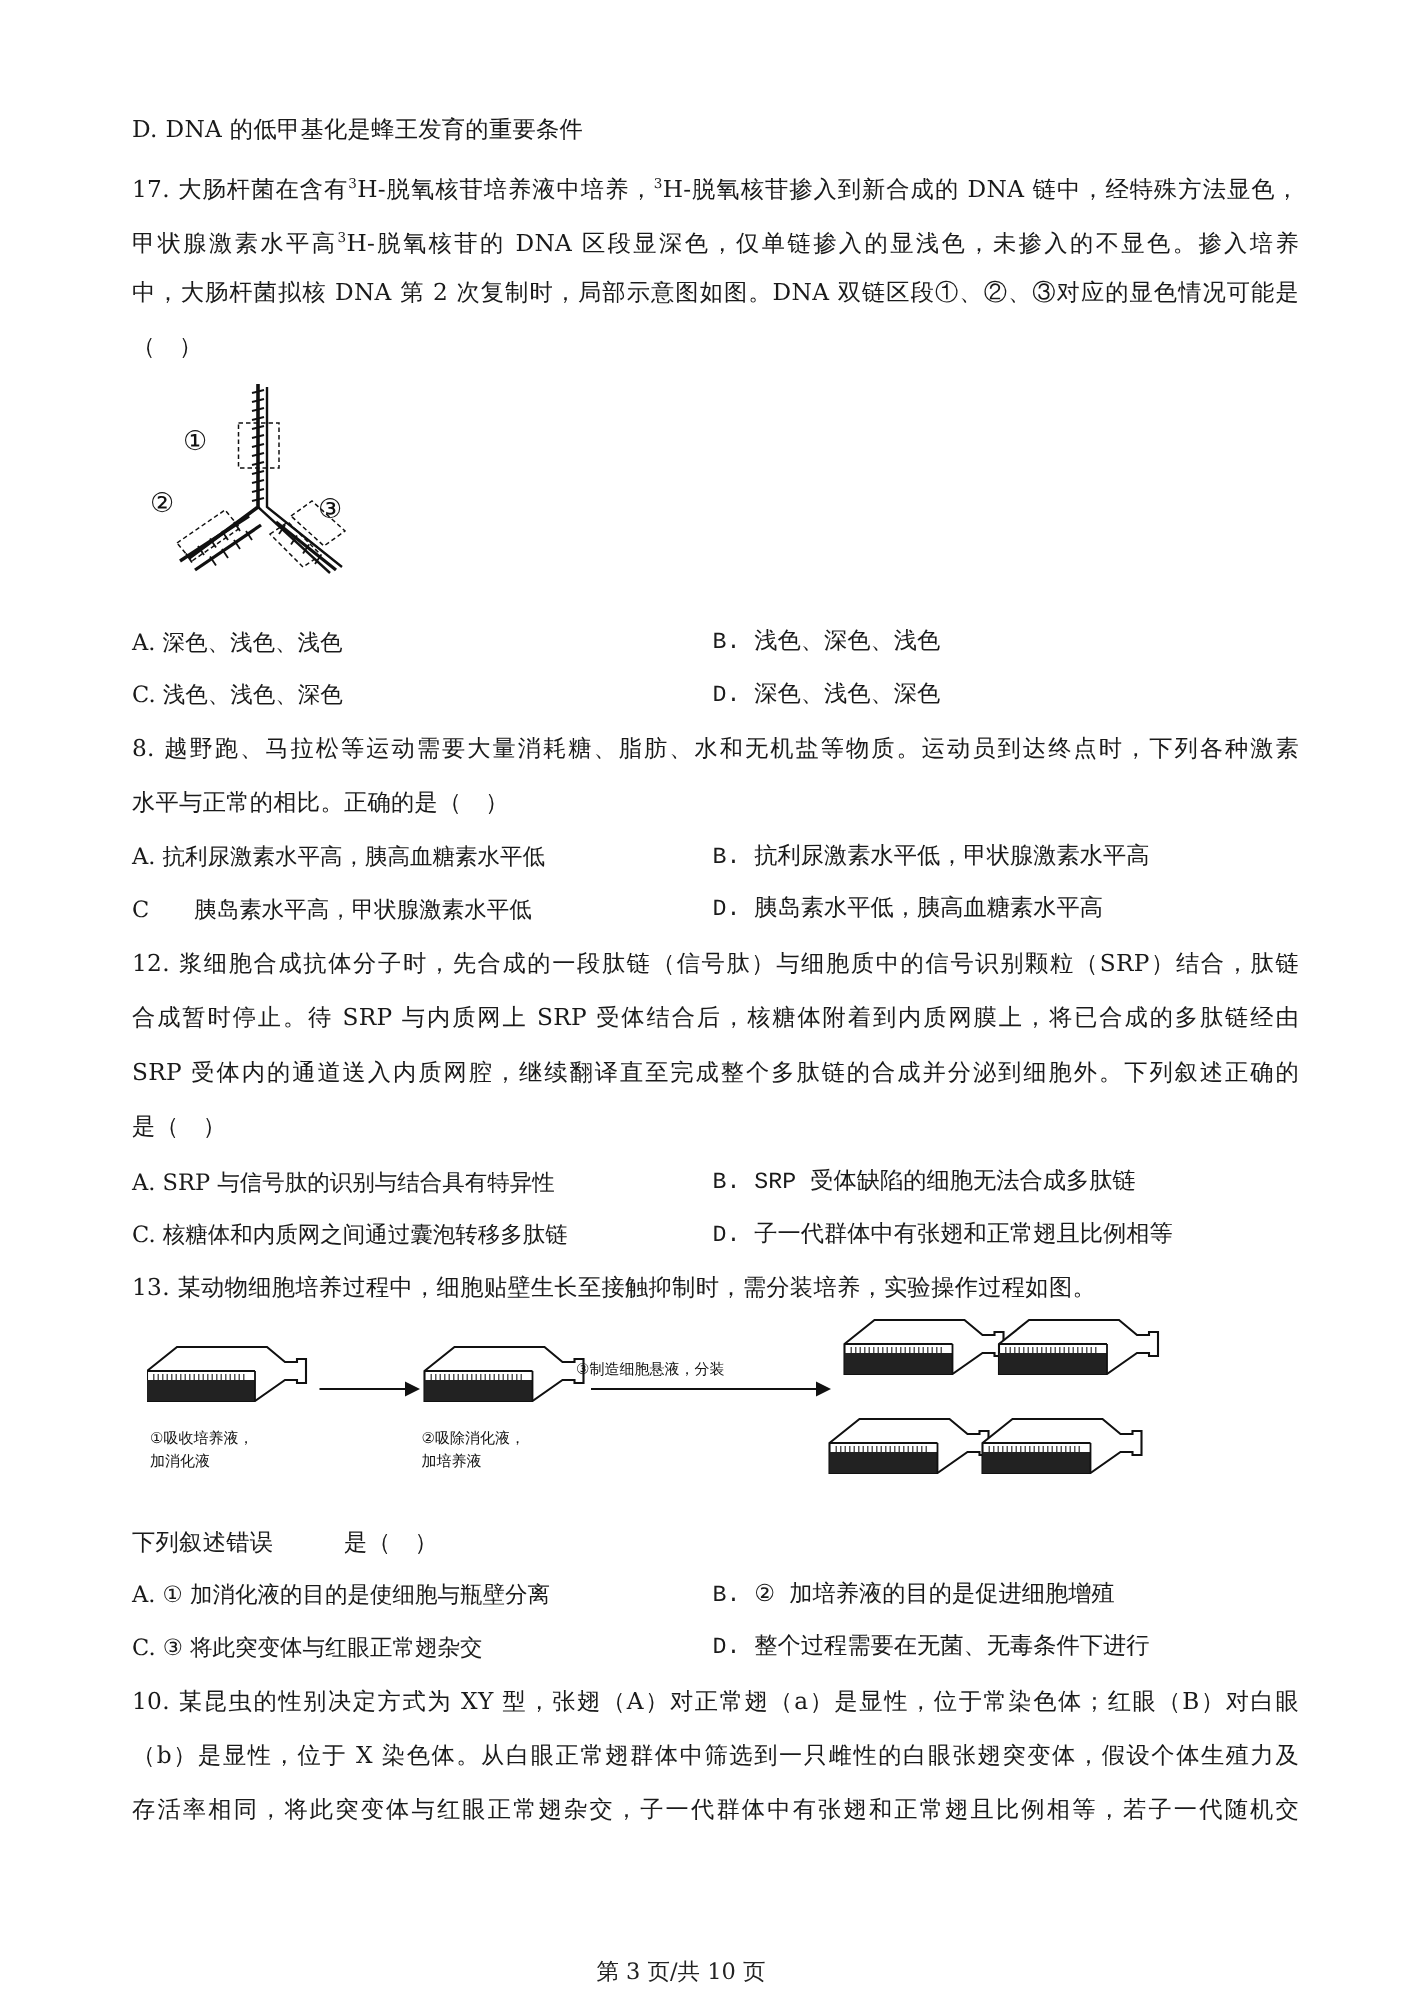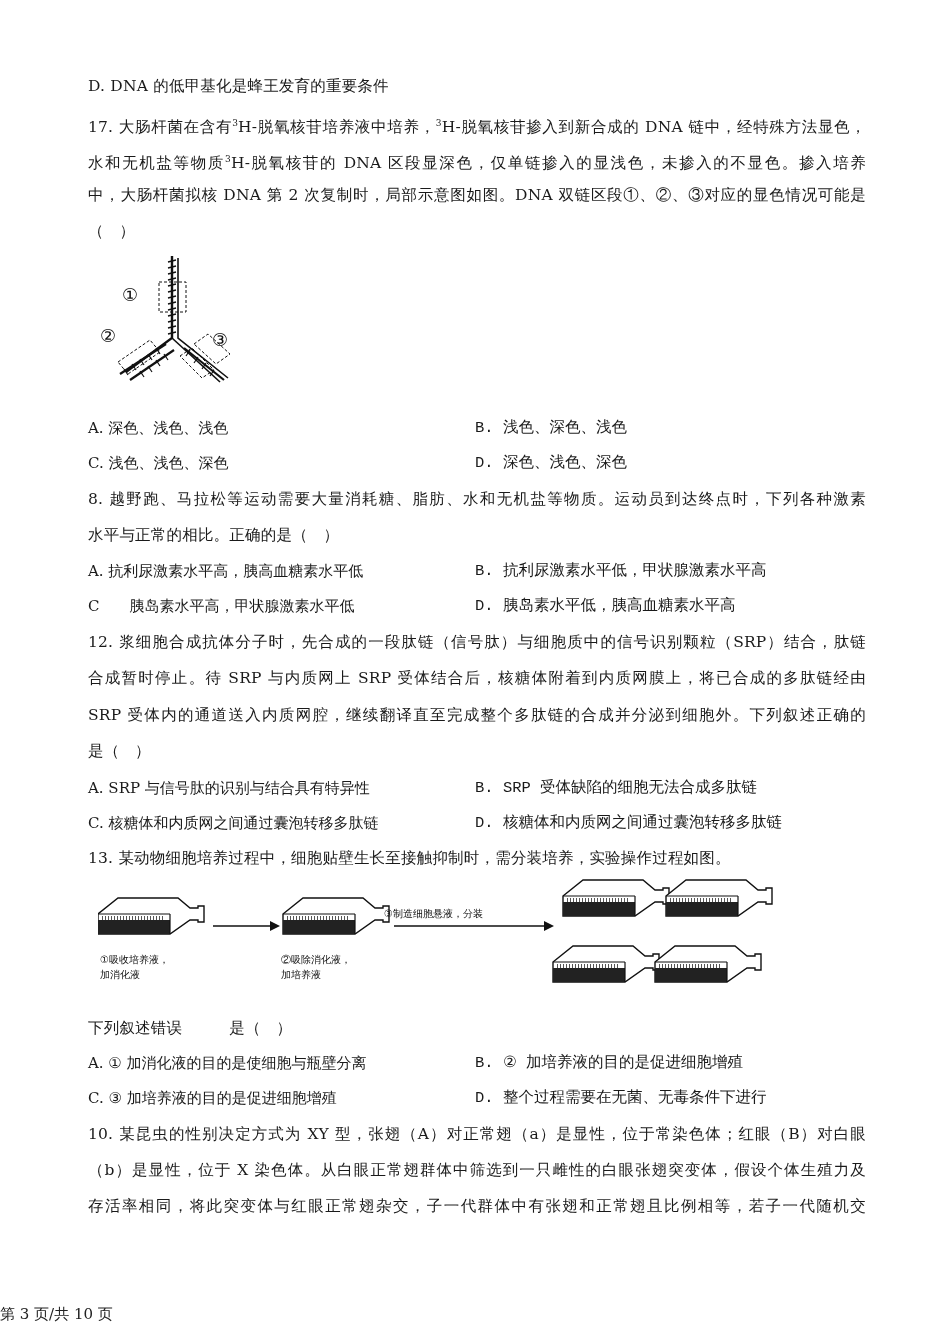--- a/index.html
+++ b/index.html
@@ -5,32 +5,32 @@
   html, body { margin: 0; padding: 0; background: #ffffff; }
   body { width: 950px; height: 1344px; position: relative; overflow: hidden;
          font-family: "DejaVu Serif", "Liberation Serif", serif; color: #1a1a1a; }
   .page { position: absolute; left: 88px; top: 0; width: 780px; }
   .line { position: absolute; left: 0; white-space: nowrap; font-size: 15.5px; line-height: 20px; letter-spacing: 0.2px; }
   .justify { width: 778px; text-align: justify; text-align-last: justify; }
   .opt-left { position: absolute; left: 0; white-space: nowrap; font-size: 15px; line-height: 20px; }
   .opt-right { position: absolute; left: 387px; white-space: nowrap; font-size: 15.5px; line-height: 20px; font-family: Liberation Mono, monospace; }
   sup { font-size: 9px; vertical-align: 6px; }
   .figure { position: absolute; }
-  .footer { position: absolute; left: 0; width: 908px; top: 1305px; text-align: left; font-size: 15px; color: #222; }
+  .footer { position: absolute; left: 0; width: 908px; top: 1305px; text-align: center; font-size: 15px; color: #222; }
   .fig-label { position: absolute; font-family: "DejaVu Sans", "Liberation Sans", sans-serif; font-size: 10px; line-height: 15px; color: #111; white-space: nowrap; }
 </style>
 </head>
 <body>
 
 <div class="page">
 
   <div class="line" style="top:76px">D. DNA 的低甲基化是蜂王发育的重要条件</div>
 
   <div class="line justify" style="top:113px"><span>17. 大肠杆菌在含有</span><sup>3</sup><span>H-脱氧核苷培养液中培养，</span><sup>3</sup><span>H-脱氧核苷掺入到新合成的 DNA 链中，经特殊方法显色，</span></div>
-  <div class="line justify" style="top:149px"><span>水和无机盐等物质</span><sup>3</sup><span>H-脱氧核苷的 DNA 区段显深色，仅单链掺入的显浅色，未掺入的不显色。掺入培养</span></div>
+  <div class="line justify" style="top:149px"><span>甲状腺激素水平高</span><sup>3</sup><span>H-脱氧核苷的 DNA 区段显深色，仅单链掺入的显浅色，未掺入的不显色。掺入培养</span></div>
   <div class="line justify" style="top:185px">中，大肠杆菌拟核 DNA 第 2 次复制时，局部示意图如图。DNA 双链区段①、②、③对应的显色情况可能是</div>
   <div class="line" style="top:221px">（　）</div>
 
   <div class="figure" style="left:8px; top:250px; width:150px; height:135px;">
     <svg width="150" height="135" viewBox="0 0 150 135">
 
       <path d="M82 8 L82 88 L132 128" fill="none" stroke="#111" stroke-width="1.6"></path>
       <path d="M76 88 L124 132" fill="none" stroke="#111" stroke-width="1.6"></path>
 
       <path d="M76 6 L76 88 L30 122" fill="none" stroke="#111" stroke-width="2.4"></path>
@@ -94,21 +94,21 @@
   <div class="opt-left" style="top:596px">C　　胰岛素水平高，甲状腺激素水平低</div>
   <div class="opt-right" style="top:596px">D. 胰岛素水平低，胰高血糖素水平高</div>
 
   <div class="line justify" style="top:632px">12. 浆细胞合成抗体分子时，先合成的一段肽链（信号肽）与细胞质中的信号识别颗粒（SRP）结合，肽链</div>
   <div class="line justify" style="top:668px">合成暂时停止。待 SRP 与内质网上 SRP 受体结合后，核糖体附着到内质网膜上，将已合成的多肽链经由</div>
   <div class="line justify" style="top:705px">SRP 受体内的通道送入内质网腔，继续翻译直至完成整个多肽链的合成并分泌到细胞外。下列叙述正确的</div>
   <div class="line" style="top:741px">是（　）</div>
   <div class="opt-left" style="top:778px">A. SRP 与信号肽的识别与结合具有特异性</div>
   <div class="opt-right" style="top:778px">B. SRP 受体缺陷的细胞无法合成多肽链</div>
   <div class="opt-left" style="top:813px">C. 核糖体和内质网之间通过囊泡转移多肽链</div>
-  <div class="opt-right" style="top:813px">D. 核糖体和内质网之间通过囊泡转移多肽链</div>
+  <div class="opt-right" style="top:813px">D. 子一代群体中有张翅和正常翅且比例相等</div>
 
   <div class="line" style="top:848px">13. 某动物细胞培养过程中，细胞贴壁生长至接触抑制时，需分装培养，实验操作过程如图。</div>
 
   <div class="figure" style="left:10px; top:878px; width:690px; height:115px;">
     <svg width="690" height="115" viewBox="0 0 690 115">
       <defs>
         <g id="flask">
           <path d="M0 18 L20 2 L80 2 L92 12 L100 12 L100 10 L106 10 L106 26 L100 26 L100 24 L92 24 L72 38 L0 38 Z" fill="#fff" stroke="#111" stroke-width="1.4"></path>
           <rect x="0" y="24" width="72" height="14" fill="#222"></rect>
           <path d="M4 22 L66 22" stroke="#555" stroke-width="4" stroke-dasharray="1,2"></path>
@@ -124,31 +124,31 @@
       <polygon points="446,43 456,48 446,53" fill="#111"></polygon>
       <use href="#flask" x="465" y="0"></use>
       <use href="#flask" x="568" y="0"></use>
       <use href="#flask" x="455" y="66"></use>
       <use href="#flask" x="557" y="66"></use>
     </svg>
     <div class="fig-label" style="left:2px; top:74px;">
         <div>①吸收培养液，</div>
         <div>加消化液</div>
       </div>
-    <div class="fig-label" style="left:183px; top:74px;font-family:Liberation Serif, serif;">
+    <div class="fig-label" style="left:183px; top:74px;">
         <div>②吸除消化液，</div>
         <div>加培养液</div>
       </div>
     <div class="fig-label" style="left:286px; top:28px;">③制造细胞悬液，分装</div>
   </div>
 
   <div class="line" style="top:1018px">下列叙述错误　　　是（　）</div>
   <div class="opt-left" style="top:1053px">A. ① 加消化液的目的是使细胞与瓶壁分离</div>
   <div class="opt-right" style="top:1053px">B. ② 加培养液的目的是促进细胞增殖</div>
-  <div class="opt-left" style="top:1088px">C. ③ 加培养液的目的是促进细胞增殖</div>
+  <div class="opt-left" style="top:1088px">C. ③ 将此突变体与红眼正常翅杂交</div>
   <div class="opt-right" style="top:1088px">D. 整个过程需要在无菌、无毒条件下进行</div>
 
   <div class="line justify" style="top:1124px">10. 某昆虫的性别决定方式为 XY 型，张翅（A）对正常翅（a）是显性，位于常染色体；红眼（B）对白眼</div>
   <div class="line justify" style="top:1160px">（b）是显性，位于 X 染色体。从白眼正常翅群体中筛选到一只雌性的白眼张翅突变体，假设个体生殖力及</div>
   <div class="line justify" style="top:1196px">存活率相同，将此突变体与红眼正常翅杂交，子一代群体中有张翅和正常翅且比例相等，若子一代随机交</div>
 </div>
 
 <div class="footer">第 3 页/共 10 页</div>
 
 </body></html>

